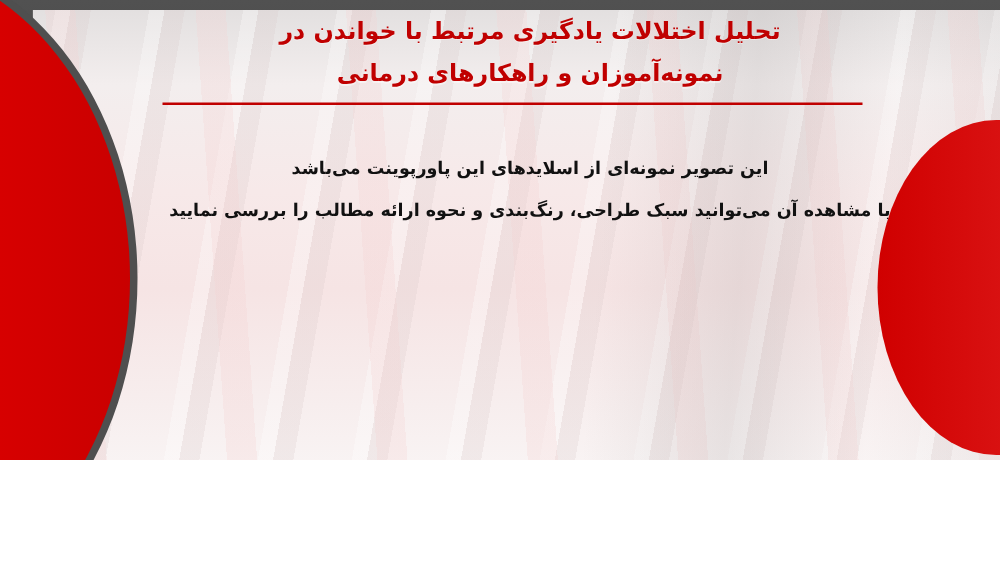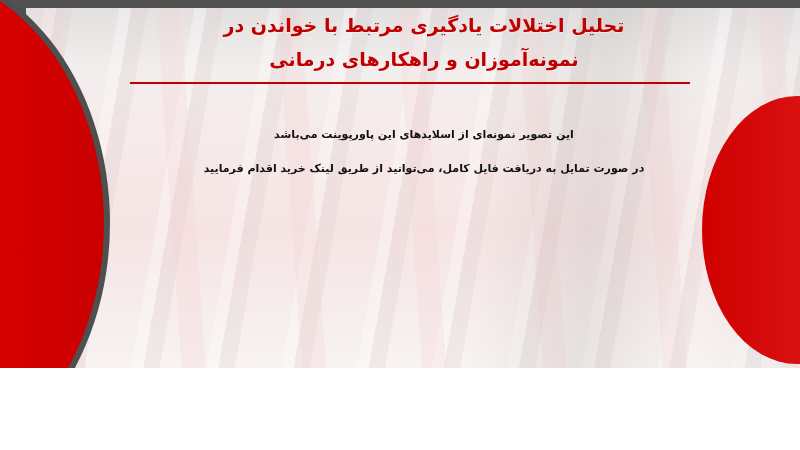--- a/index.html
+++ b/index.html
@@ -140,21 +140,21 @@
   .body-block {
     position: absolute;
     top: 118px;
     right: 40px;
     width: 672px;
     direction: rtl;
     text-align: center;
   }
   .body-line {
     color: #111111;
-    font-size: 11px;
+    font-size: 14px;
     font-weight: bold;
     line-height: 34px;
     white-space: nowrap;
   }
 </style>
 </head>
 <body>
 
 <div id="slide">
 
@@ -172,16 +172,16 @@
   <div class="left-ellipse"></div>
 
   <div class="title-block">
     <div class="title-line">تحلیل اختلالات یادگیری مرتبط با خواندن در</div>
     <div class="title-line">نمونه‌آموزان و راهکارهای درمانی</div>
   </div>
   <div class="title-rule"></div>
 
   <div class="body-block">
     <div class="body-line">این تصویر نمونه‌ای از اسلایدهای این پاورپوینت می‌باشد</div>
-    <div class="body-line">در صورت تمایل به دریافت فایل کامل، می‌توانید از طریق لینک خرید اقدام فرمایید</div>
+    <div class="body-line">با مشاهده آن می‌توانید سبک طراحی، رنگ‌بندی و نحوه ارائه مطالب را بررسی نمایید</div>
   </div>
 
 </div>
 
 </body></html>

